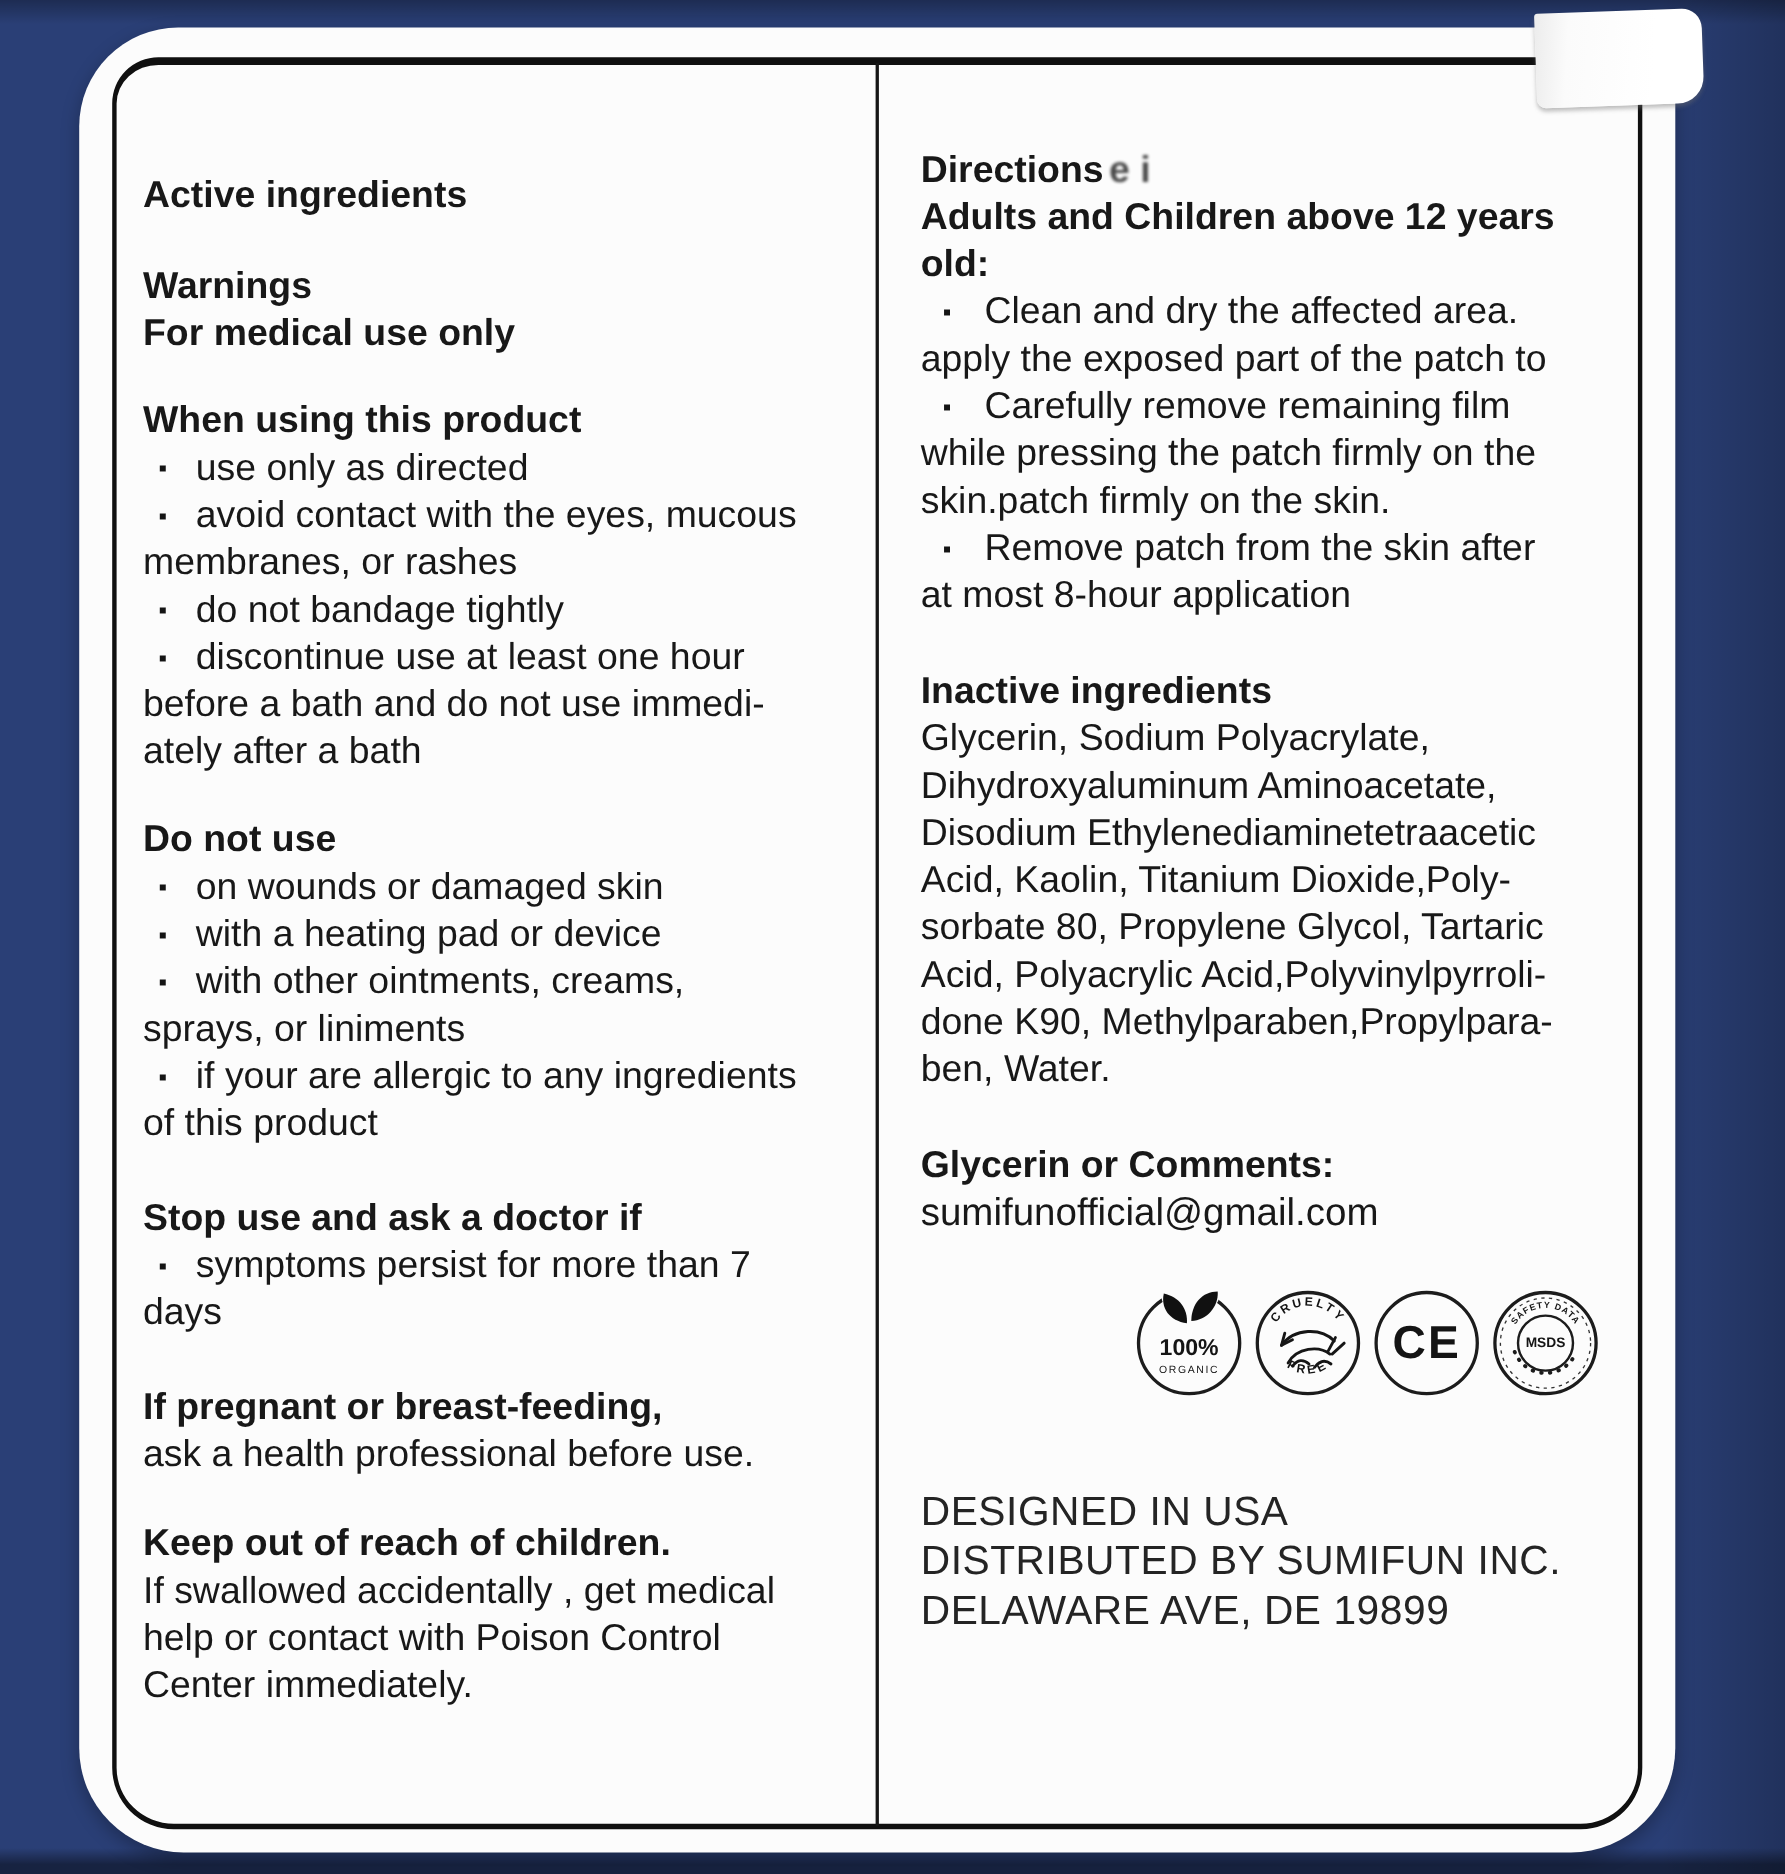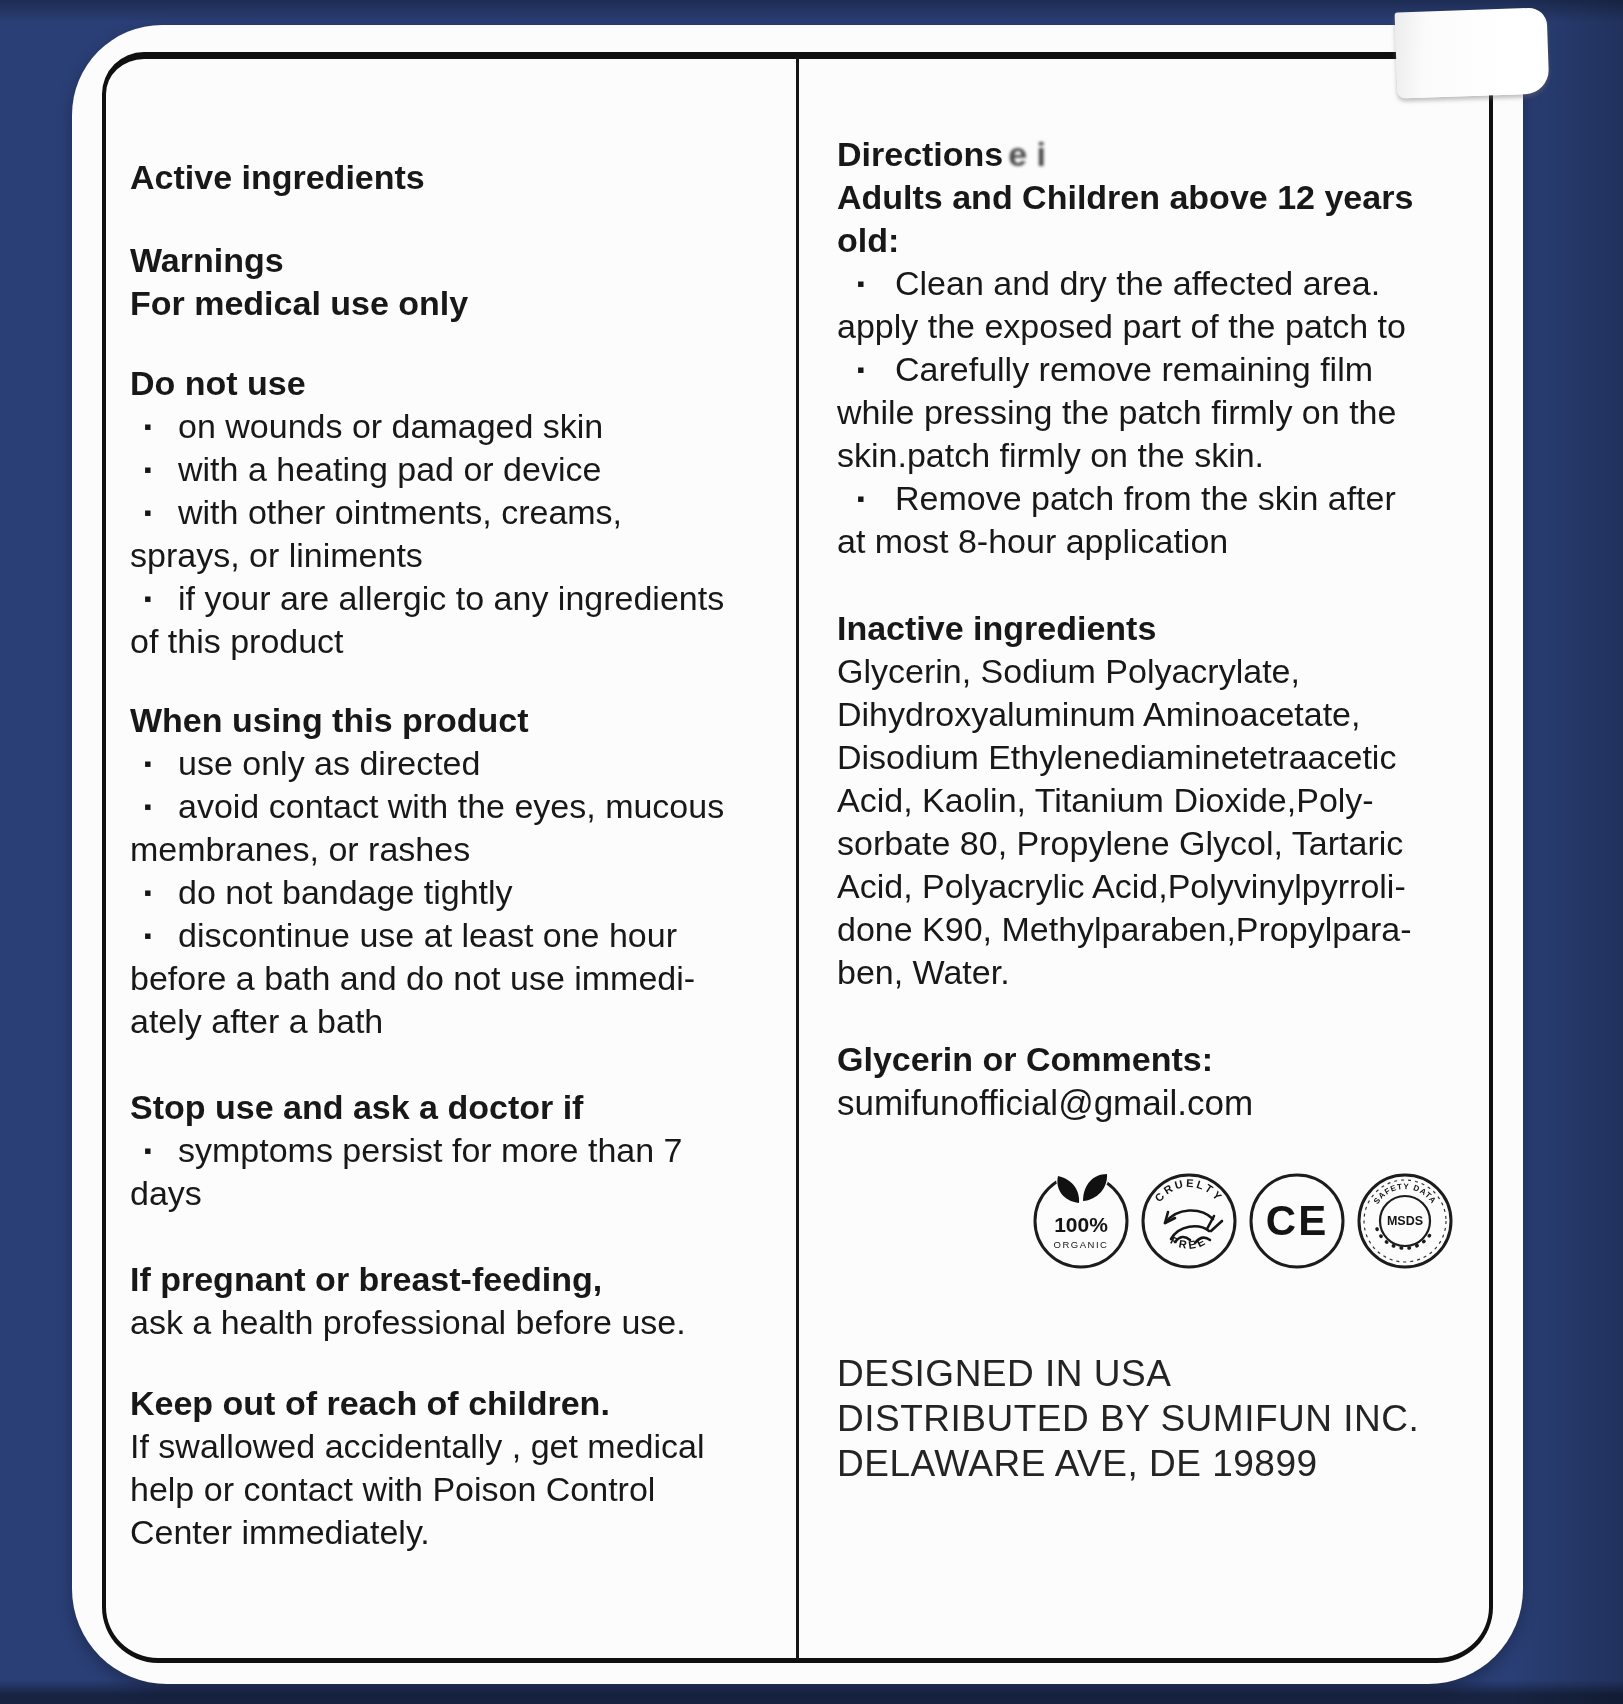--- a/index.html
+++ b/index.html
@@ -68,39 +68,39 @@
 
     <div>
       <div class="ln h">Active ingredients</div>
     </div>
 
     <div style="margin-top:40px">
       <div class="ln h">Warnings</div>
       <div class="ln h">For medical use only</div>
     </div>
 
-    <div style="margin-top:37px">
-      <div class="ln h">Do not use</div>
-      <div class="ln b">on wounds or damaged skin</div>
-      <div class="ln b">with a heating pad or device</div>
-      <div class="ln b">with other ointments, creams,</div>
-      <div class="ln">sprays, or liniments</div>
-      <div class="ln b">if your are allergic to any ingredients</div>
-      <div class="ln">of this product</div>
-    </div>
-
     <div style="margin-top:36px">
       <div class="ln h">When using this product</div>
       <div class="ln b">use only as directed</div>
       <div class="ln b">avoid contact with the eyes, mucous</div>
       <div class="ln">membranes, or rashes</div>
       <div class="ln b">do not bandage tightly</div>
       <div class="ln b">discontinue use at least one hour</div>
       <div class="ln">before a bath and do not use immedi-</div>
       <div class="ln">ately after a bath</div>
+    </div>
+
+    <div style="margin-top:37px">
+      <div class="ln h">Do not use</div>
+      <div class="ln b">on wounds or damaged skin</div>
+      <div class="ln b">with a heating pad or device</div>
+      <div class="ln b">with other ointments, creams,</div>
+      <div class="ln">sprays, or liniments</div>
+      <div class="ln b">if your are allergic to any ingredients</div>
+      <div class="ln">of this product</div>
     </div>
 
     <div style="margin-top:43px">
       <div class="ln h">Stop use and ask a doctor if</div>
       <div class="ln b">symptoms persist for more than 7</div>
       <div class="ln">days</div>
     </div>
 
     <div style="margin-top:43px">
       <div class="ln h">If pregnant or breast-feeding,</div>

